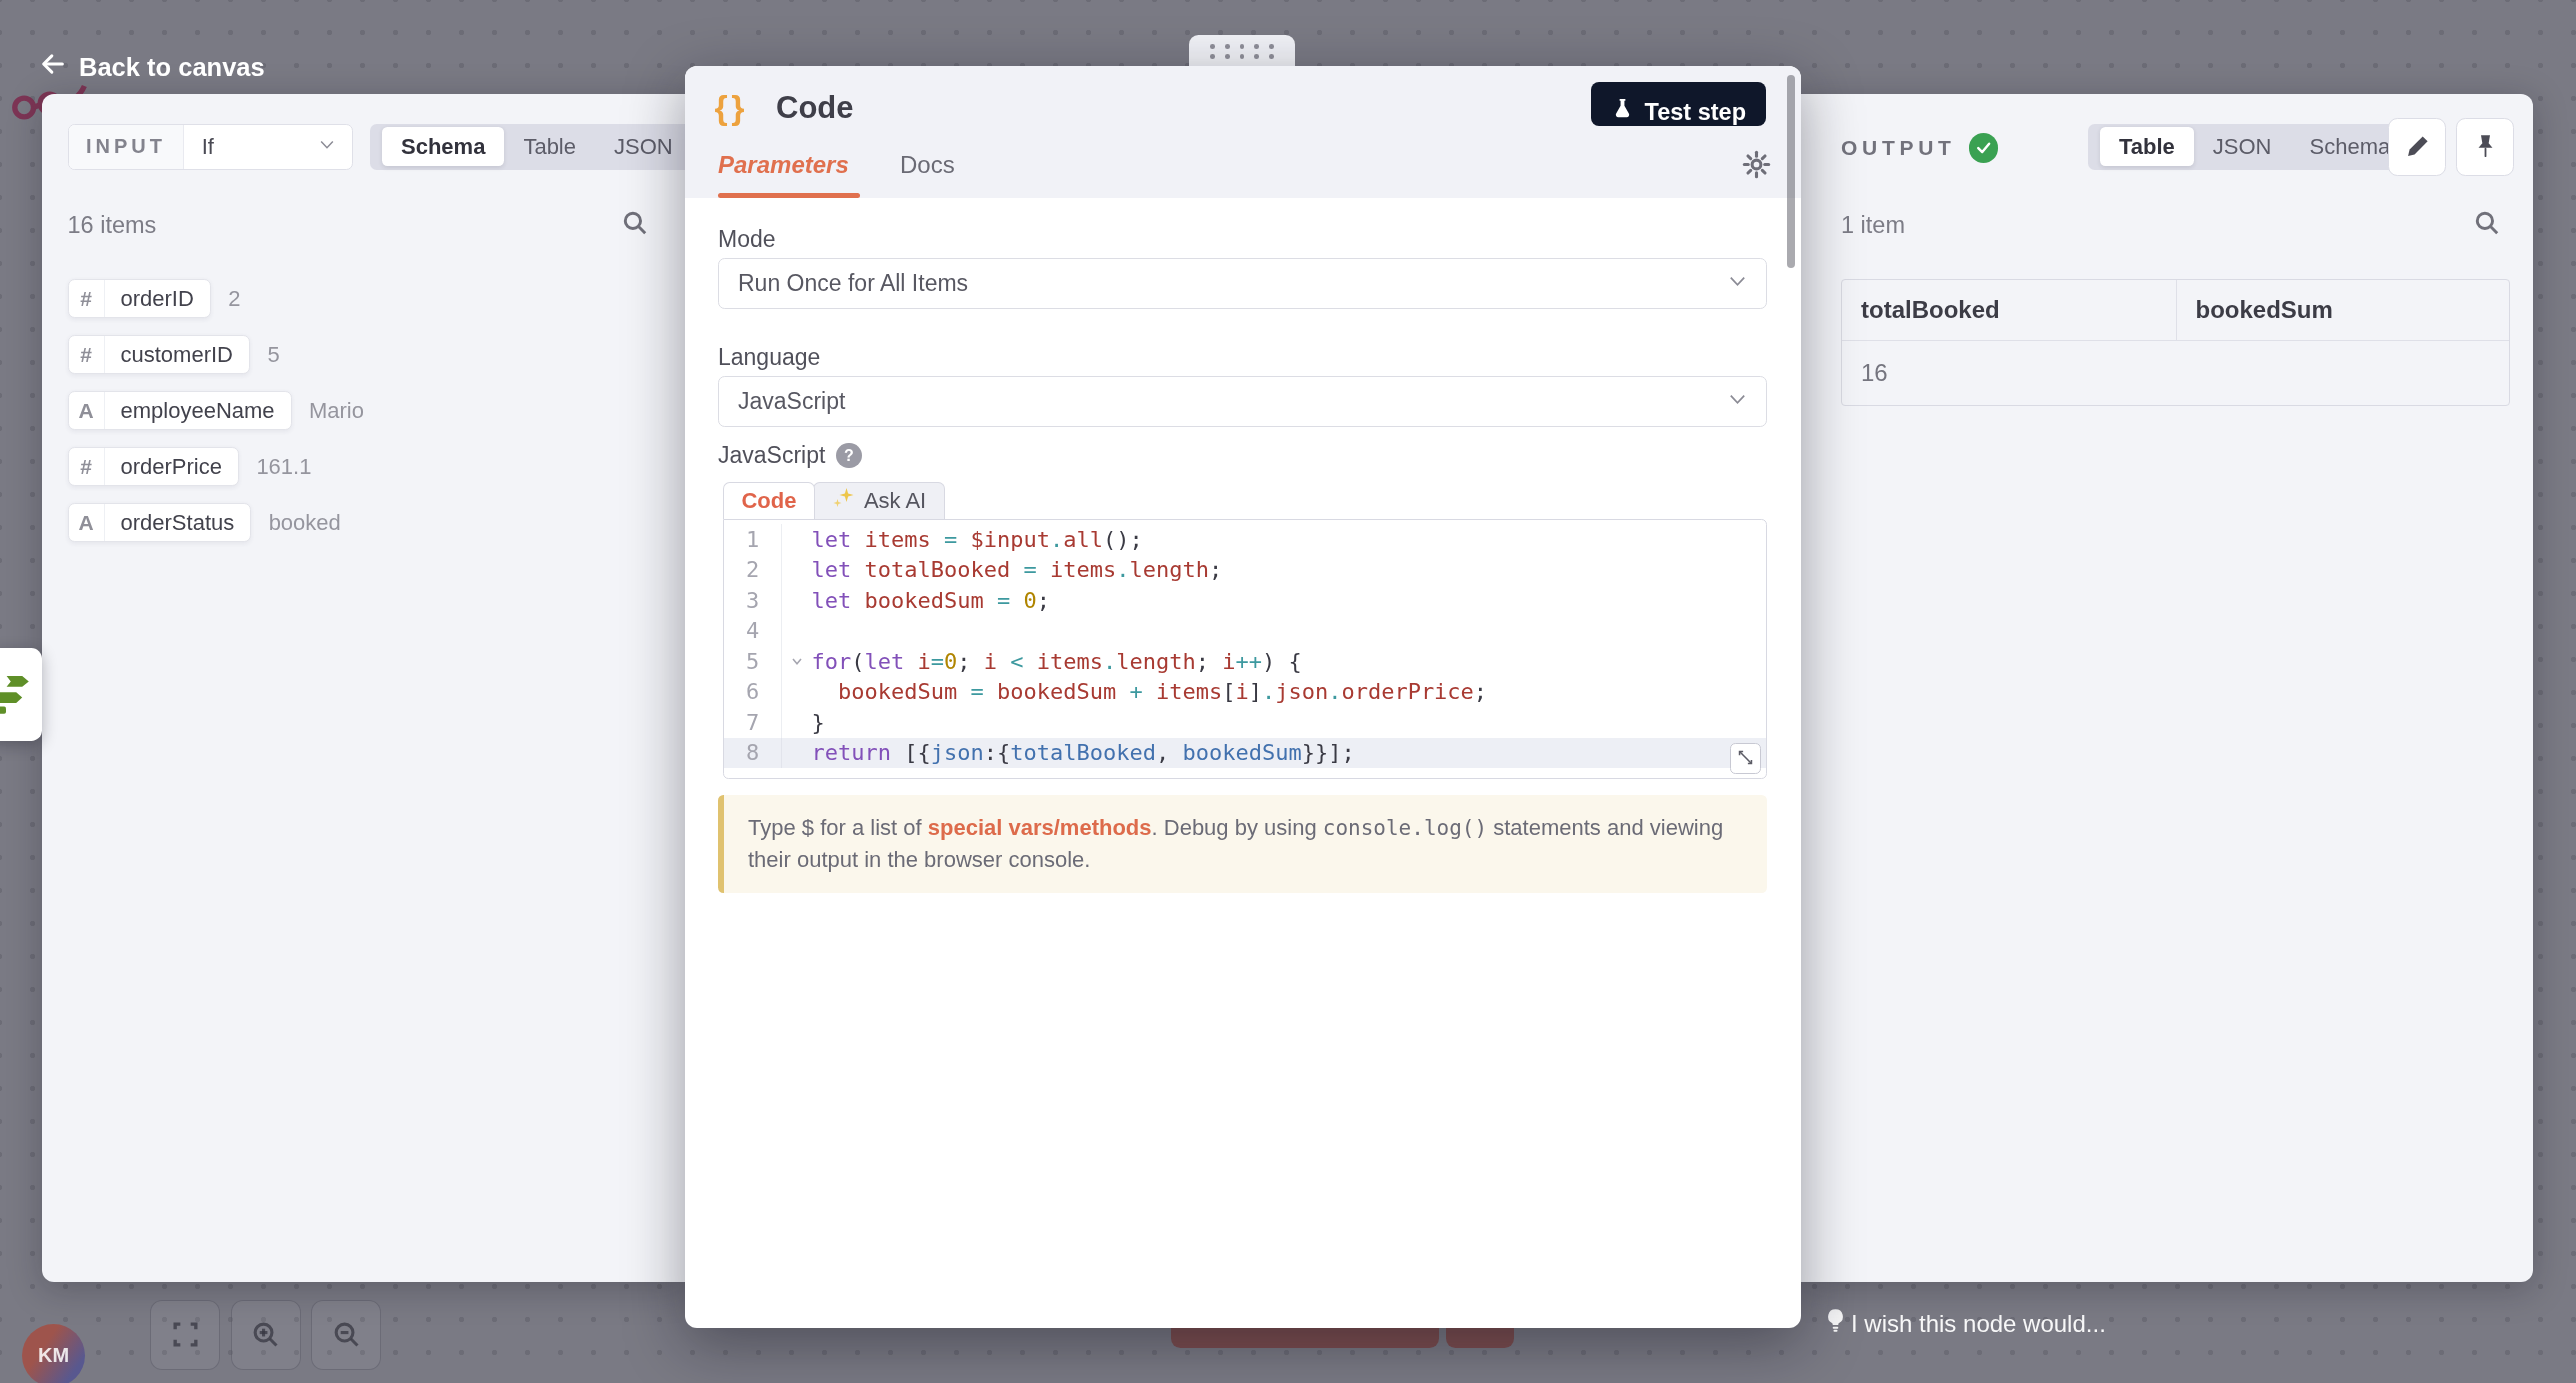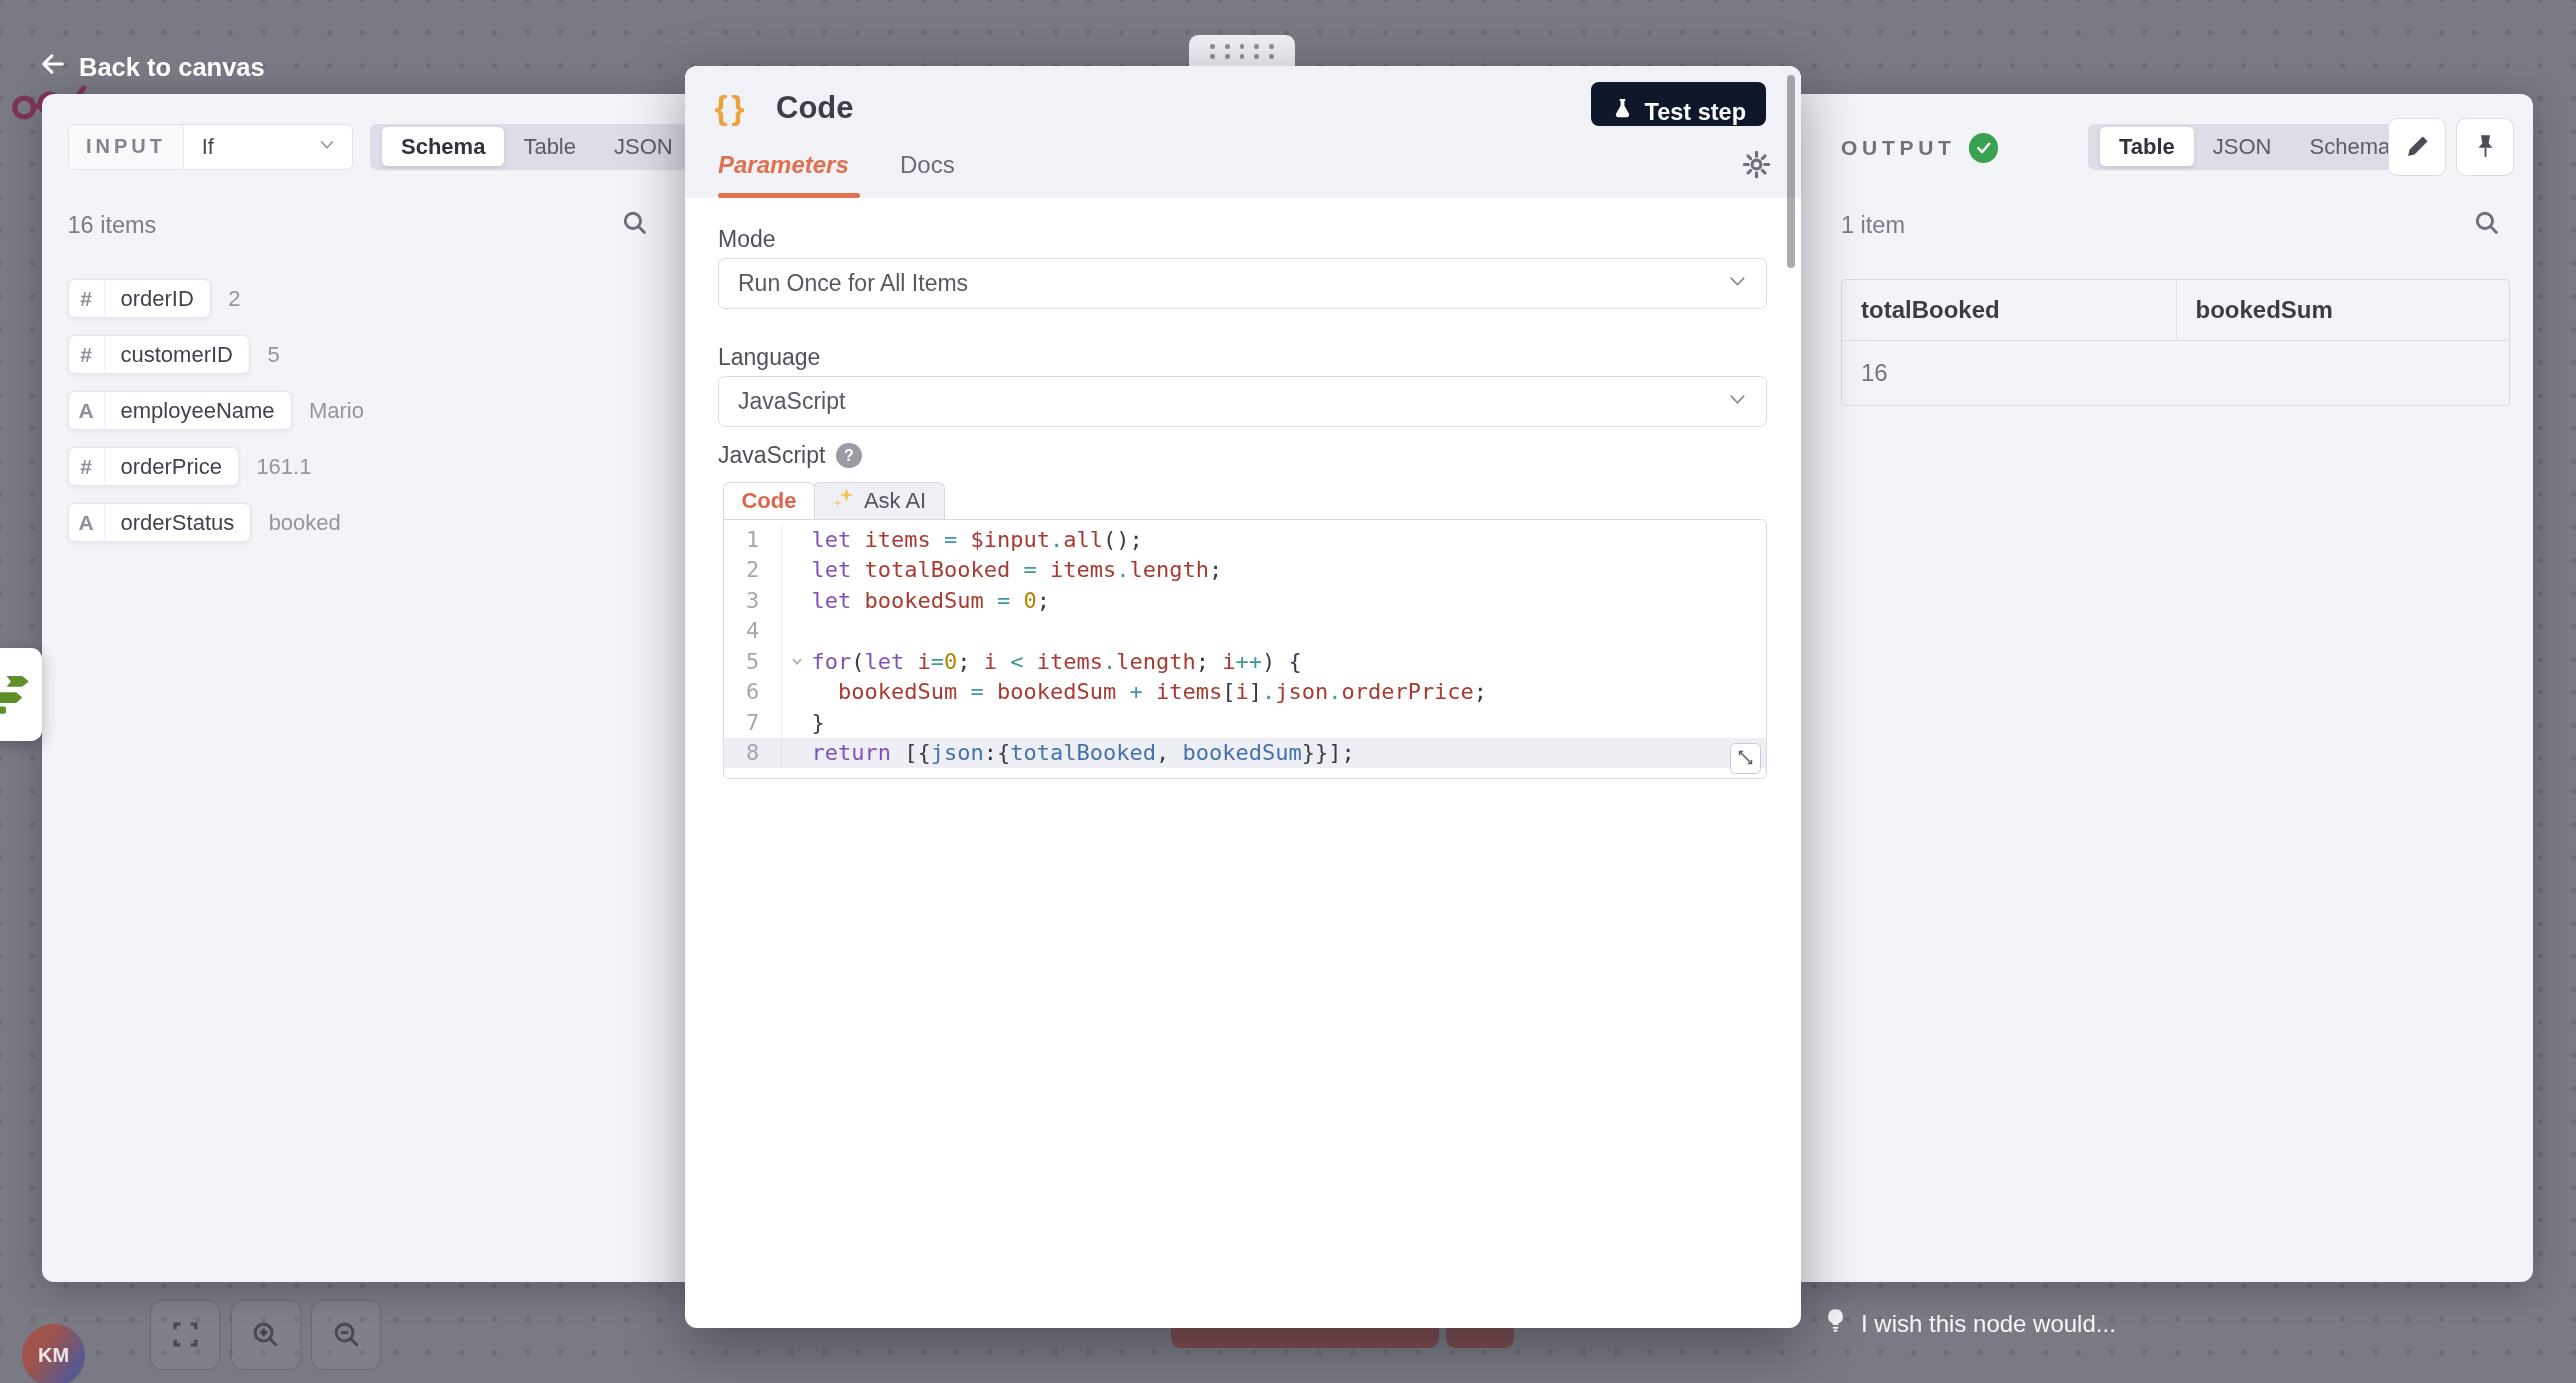--- a/index.html
+++ b/index.html
@@ -20,21 +20,21 @@
   .logo-svg { left:4px; top:74px; opacity:.9; z-index:1; }
 
   
   .zoom-btn { width:70px; height:70px; border-radius:12px; border:1.3px solid rgba(70,70,82,.35);
               background:rgba(255,255,255,.05); display:flex; align-items:center; justify-content:center; }
   .dim-btn { background:#7d4e4f; border-radius:9.4px; height:35px; }
   .avatar { width:63px; height:63px; border-radius:50%;
             background:linear-gradient(125deg,#9e544c 35%,#58588f 80%);
             display:flex; align-items:center; justify-content:center;
             color:rgba(255,255,255,.85); font-size:20px; font-weight:700; }
-  .wish { display:flex; align-items:center; gap:12px; color:rgba(255,255,255,.95); font-size:24px; }
+  .wish { display:flex; align-items:center; gap:2px; color:rgba(255,255,255,.95); font-size:24px; }
 
   
   .panel { background:#f3f4f8; box-shadow:0 6.7px 34px rgba(20,20,32,.28); z-index:2; }
   .left-panel  { left:42px;  top:94px; width:643px;  height:1188px; border-radius:12px 0 0 12px; }
   .right-panel { left:1801px; top:94px; width:732px; height:1188px; border-radius:0 12px 12px 0; }
 
   .panel-label { font-size:21px; font-weight:700; letter-spacing:4.7px; color:#72727c; }
   .count-text  { font-size:23.5px; color:#7c7c86; }
 
   .seg-tabs { display:flex; align-items:center; background:#dcdde7; border-radius:6.7px;
@@ -504,16 +504,19 @@
         <span>
           <svg width="19" height="19" viewBox="0 0 24 24" fill="none" stroke="#5c5c66" stroke-width="2">
             <polyline points="9,4.5 4.5,4.5 4.5,9"></polyline>
               <polyline points="15,19.5 19.5,19.5 19.5,15"></polyline>
               <line x1="4.5" y1="4.5" x2="19.5" y2="19.5"></line>
           </svg>
         </span>
       </div>
     </div>
 
+    <div class="abs hint">
+      <span>Type $ for a list of </span><span class="lnk">special vars/methods</span><span>. Debug by using </span><span class="mono">console.log()</span><span> statements and viewing their output in the browser console.</span>
+    </div>
   </div>
 
 </div>
 
 
 </body></html>

